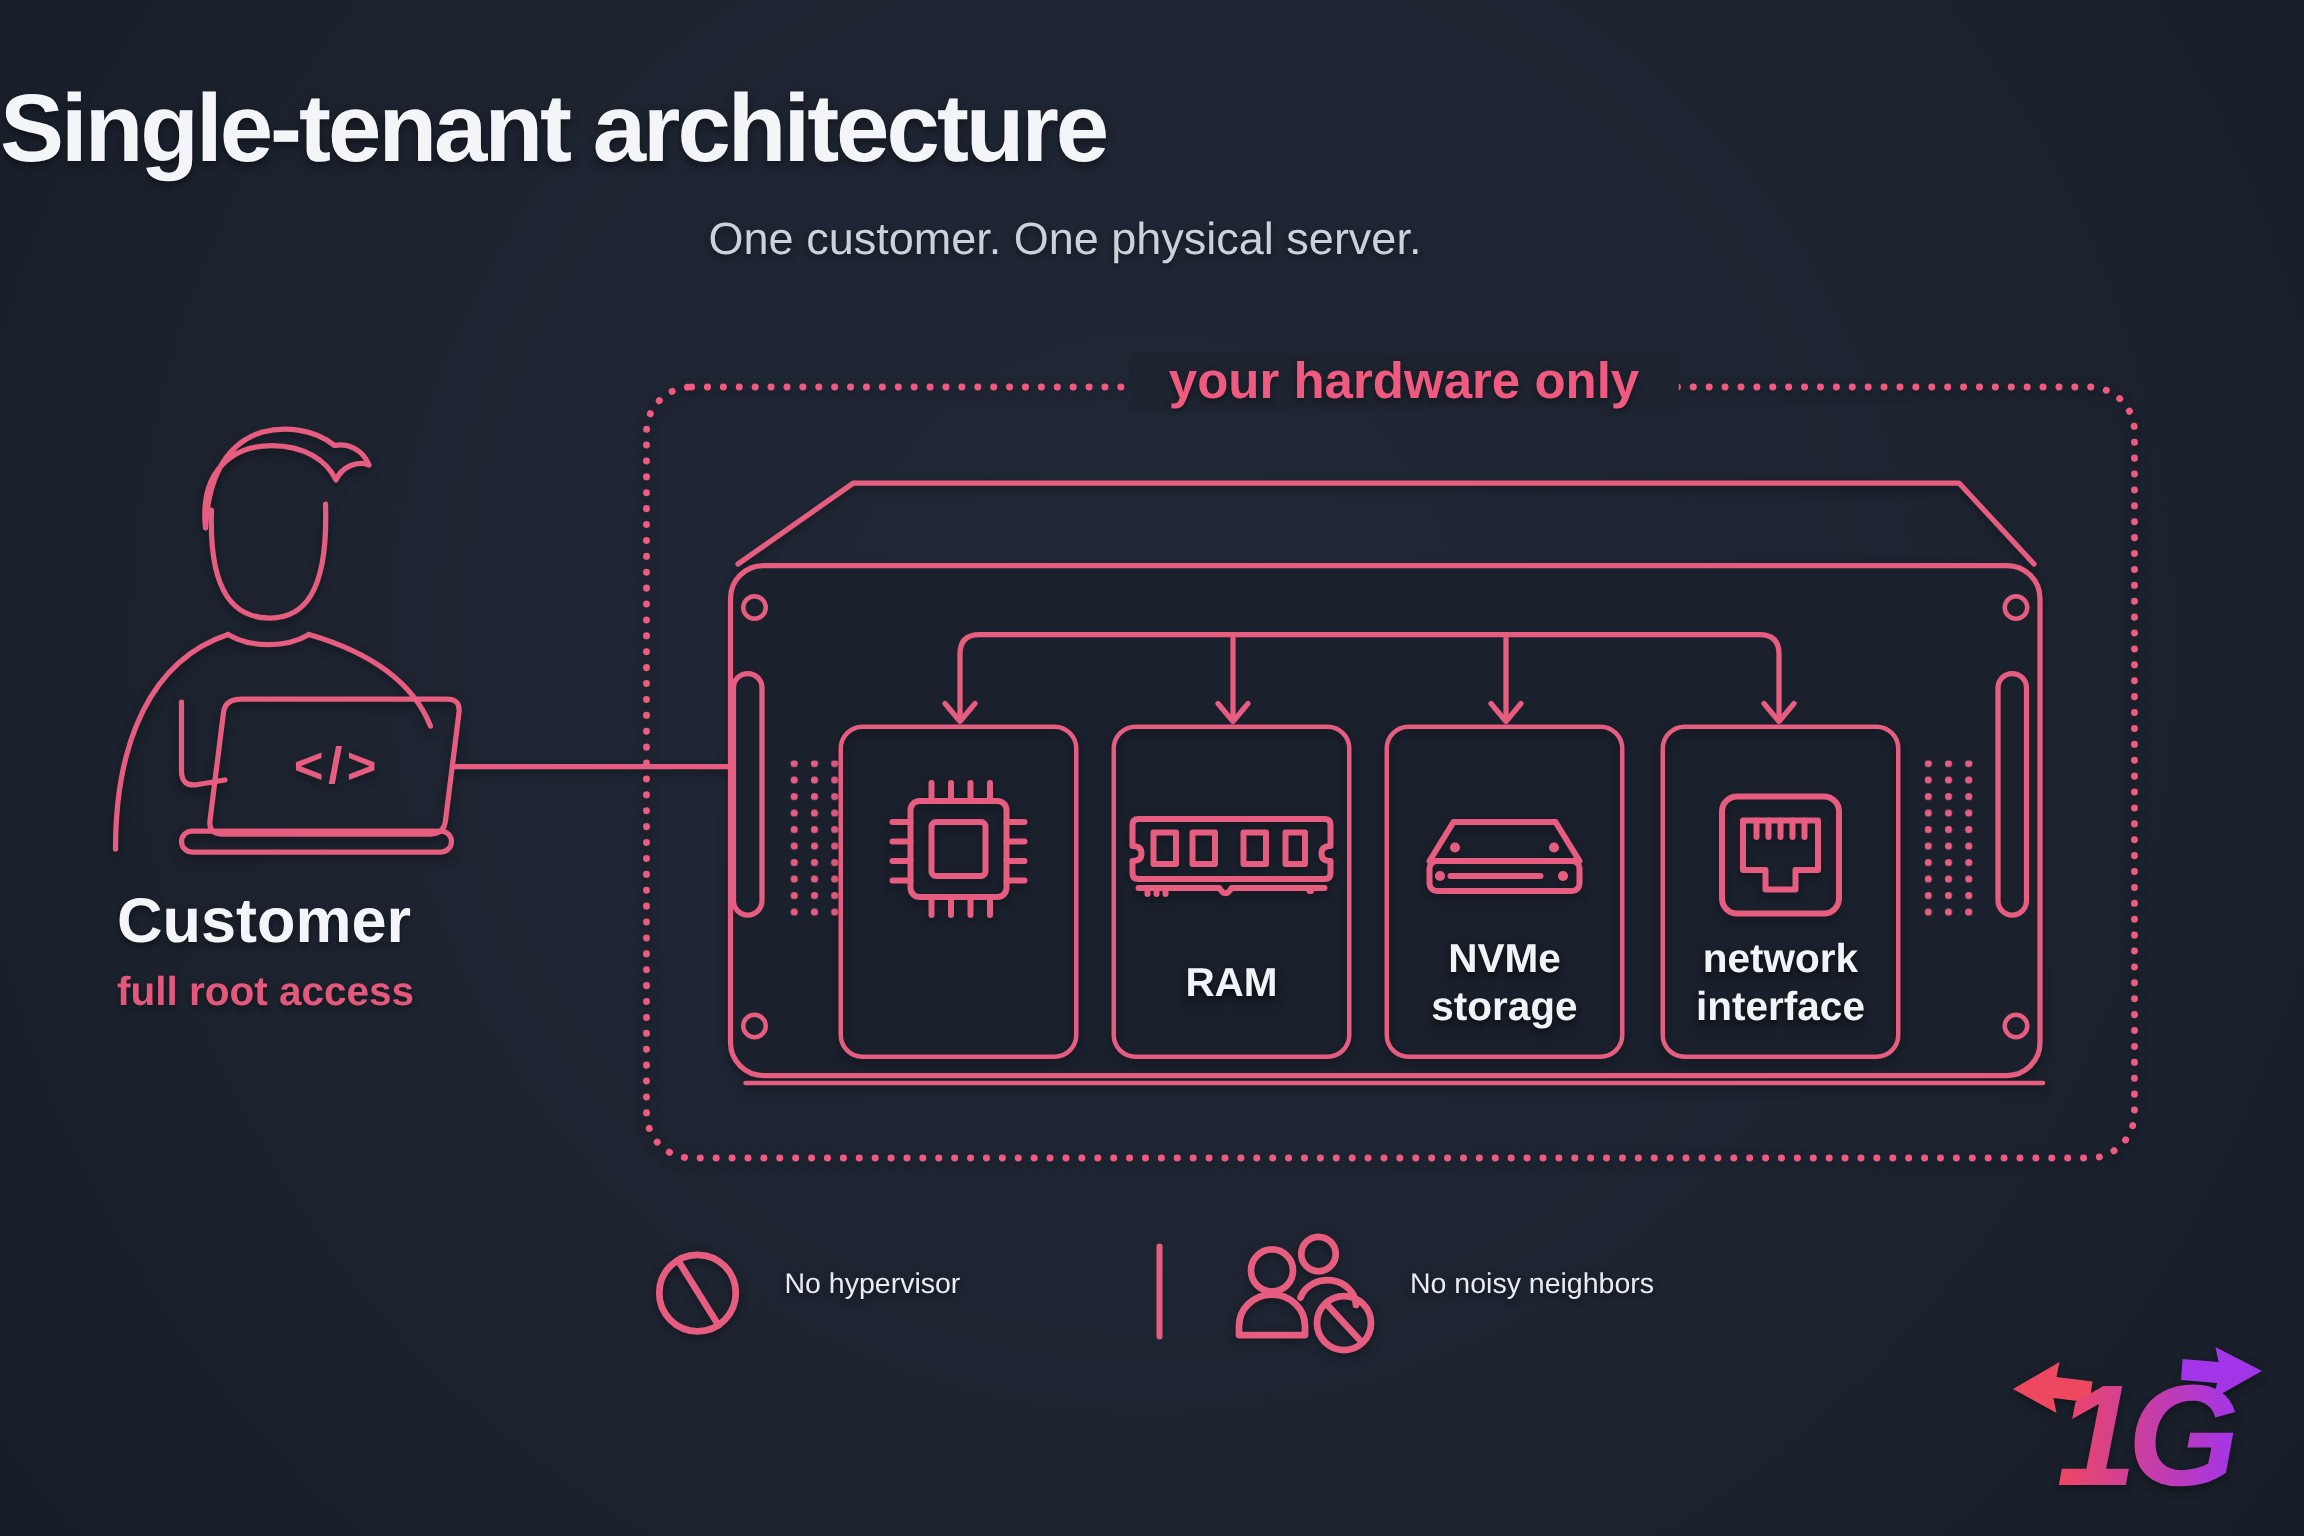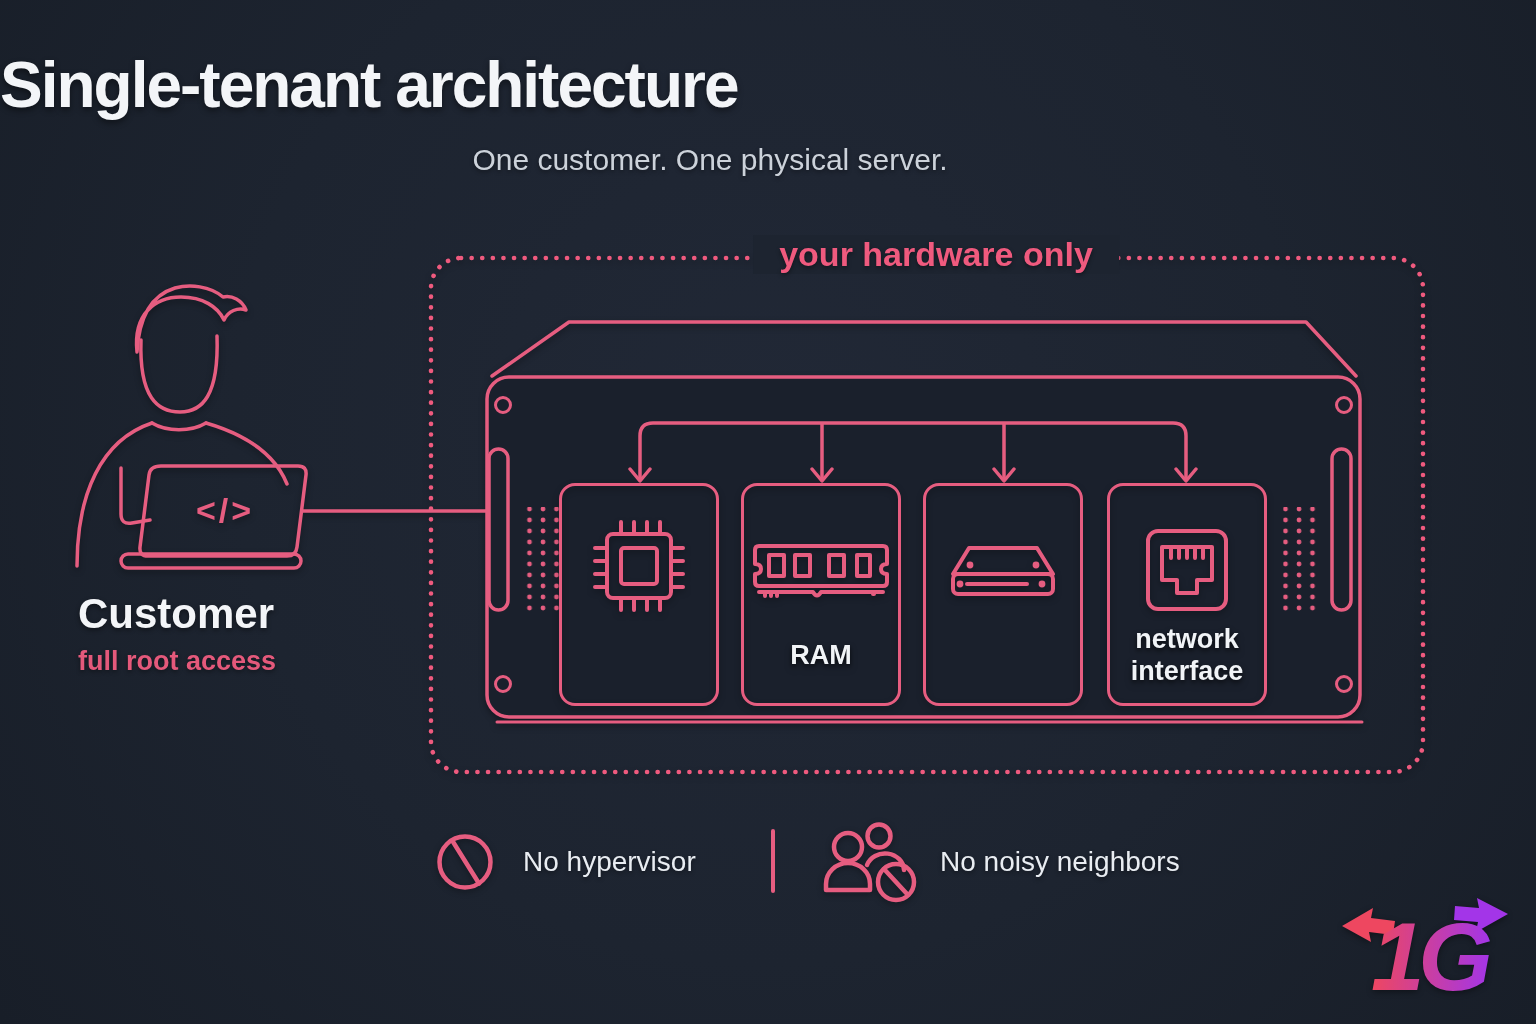--- a/index.html
+++ b/index.html
@@ -61,21 +61,21 @@
     font-size:27px;font-weight:bold;line-height:1.18;color:#f1f4f7;
     text-shadow:0 2px 4px rgba(0,0,0,.45);
     padding:0 10px;
   }
   #box-cpu{top:483px;left:559px;}
   #box-ram{top:483px;left:741px;}
   #box-nvme{top:483px;left:923px;}
   #box-net{top:483px;left:1107px;}
   .footer-item-icon{filter:drop-shadow(0 2px 3px rgba(0,0,0,.35));z-index:2;}
   .footer-label{
-    top:846px;font-size:28px;color:#e9edf2;
+    top:846px;font-size:19px;color:#e9edf2;
     text-shadow:0 2px 4px rgba(0,0,0,.4);z-index:2;white-space:nowrap;
   }
   #label-hypervisor{left:523px;}
   #label-neighbors{left:940px;text-align:center;}
   .footer-divider{
     top:829px;left:771px;width:4px;height:64px;border-radius:2px;
     background:var(--pink);z-index:2;
   }
   .logo{top:893px;left:1337px;z-index:2;filter:drop-shadow(0 2px 3px rgba(0,0,0,.4));}
 </style>
@@ -171,20 +171,21 @@
     <g stroke="#e65d80" stroke-width="4" fill="none" stroke-linecap="round" stroke-linejoin="round">
       <path d="M26 12 H94 L110 38 H10 Z"></path>
       <rect x="10" y="38" width="100" height="20" rx="5"></rect>
       <circle cx="27" cy="29" r="1.4" fill="#e65d80"></circle>
       <circle cx="93" cy="29" r="1.4" fill="#e65d80"></circle>
       <path d="M24 48 H84"></path>
       <circle cx="17" cy="48" r="1.4" fill="#e65d80"></circle>
       <circle cx="99" cy="48" r="1.4" fill="#e65d80"></circle>
     </g>
   </svg>
+  <div class="comp-label">NVMe storage</div>
 </div>
 
 <div class="abs comp-box" id="box-net">
   <svg class="icon" style="top:42px" width="84" height="84" viewBox="0 0 84 84">
     <g stroke="#e65d80" stroke-width="4" fill="none" stroke-linecap="round" stroke-linejoin="round">
       <rect x="3" y="3" width="78" height="78" rx="10"></rect>
       <path d="M17 19 H67 V52 H52 V65 H32 V52 H17 Z"></path>
       <path d="M26 19 V30 M34 19 V30 M42 19 V30 M50 19 V30 M58 19 V30"></path>
     </g>
   </svg>

